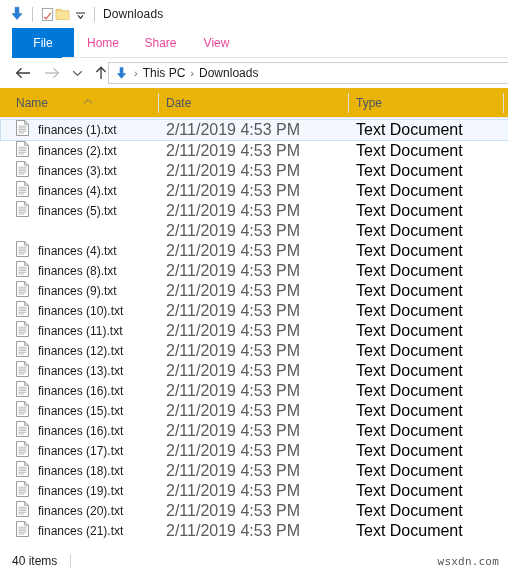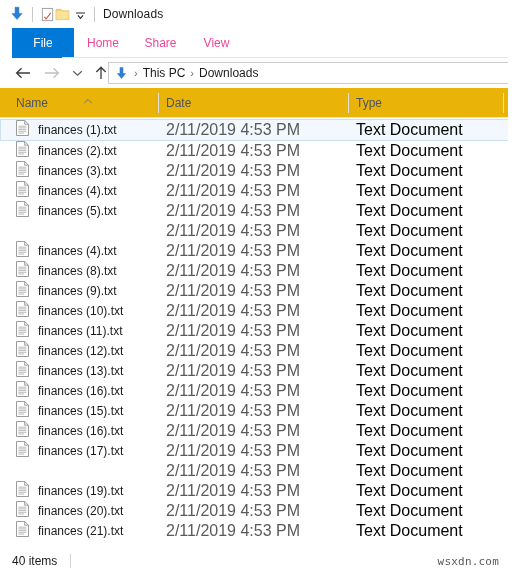--- a/index.html
+++ b/index.html
@@ -658,20 +658,34 @@
                 <path d="M2.4 11.3h8"></path>
                 <path d="M2.4 13h5.6"></path>
               </g>
             </svg></span>
           <span class="name-label">finances (17).txt</span>
         </span>
         <span class="cell-date">2/11/2019 4:53 PM</span>
         <span class="cell-type">Text Document</span>
       </div>
       <div class="row">
+        <span class="cell-name">
+          <span><svg class="txt-icon" viewBox="0 0 13 16">
+              <path d="M0.5 0.5h8.2l3.8 3.7v11.3H0.5z" fill="#ffffff" stroke="#9b9b9b" stroke-width="1"></path>
+              <path d="M8.7 0.5v3.7h3.8" fill="none" stroke="#9b9b9b" stroke-width="1"></path>
+              <g stroke="#a8a8a8" stroke-width="0.8">
+                <path d="M2.4 6.2h8"></path>
+                <path d="M2.4 7.9h8"></path>
+                <path d="M2.4 9.6h8"></path>
+                <path d="M2.4 11.3h8"></path>
+                <path d="M2.4 13h5.6"></path>
+              </g>
+            </svg></span>
+          <span class="name-label">finances (18).txt</span>
+        </span>
         <span class="cell-date">2/11/2019 4:53 PM</span>
         <span class="cell-type">Text Document</span>
       </div>
       <div class="row">
         <span class="cell-name">
           <span><svg class="txt-icon" viewBox="0 0 13 16">
               <path d="M0.5 0.5h8.2l3.8 3.7v11.3H0.5z" fill="#ffffff" stroke="#9b9b9b" stroke-width="1"></path>
               <path d="M8.7 0.5v3.7h3.8" fill="none" stroke="#9b9b9b" stroke-width="1"></path>
               <g stroke="#a8a8a8" stroke-width="0.8">
                 <path d="M2.4 6.2h8"></path>

